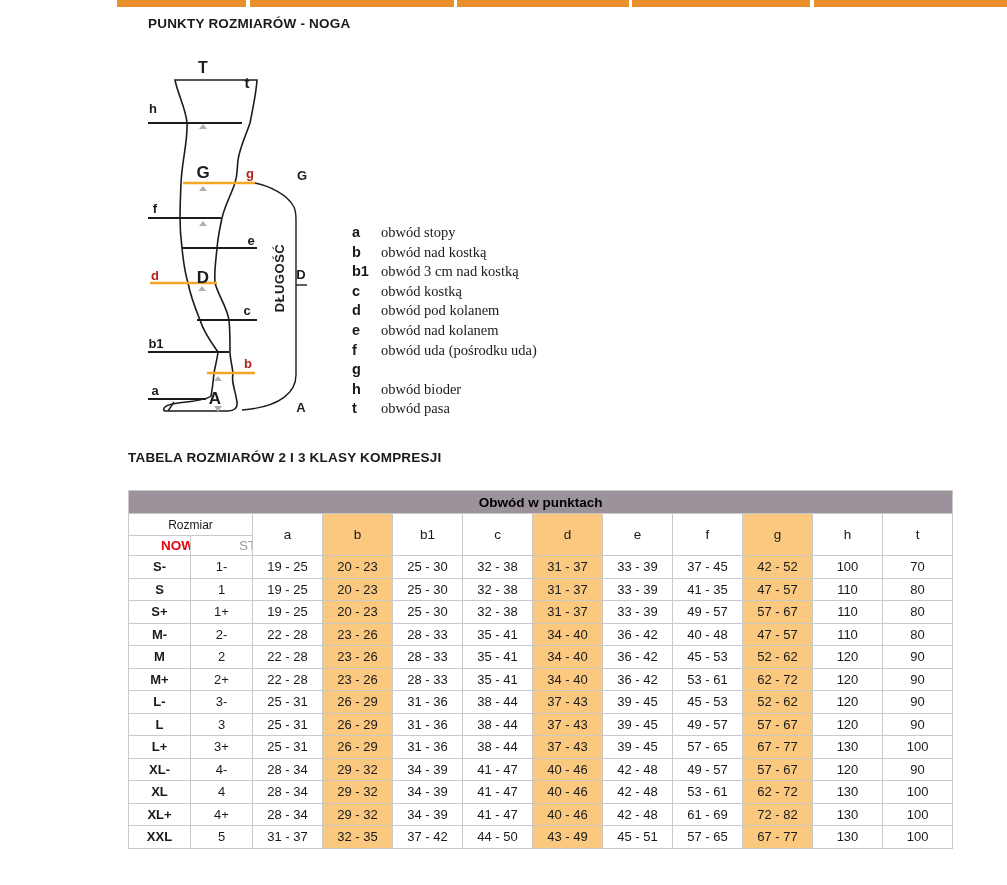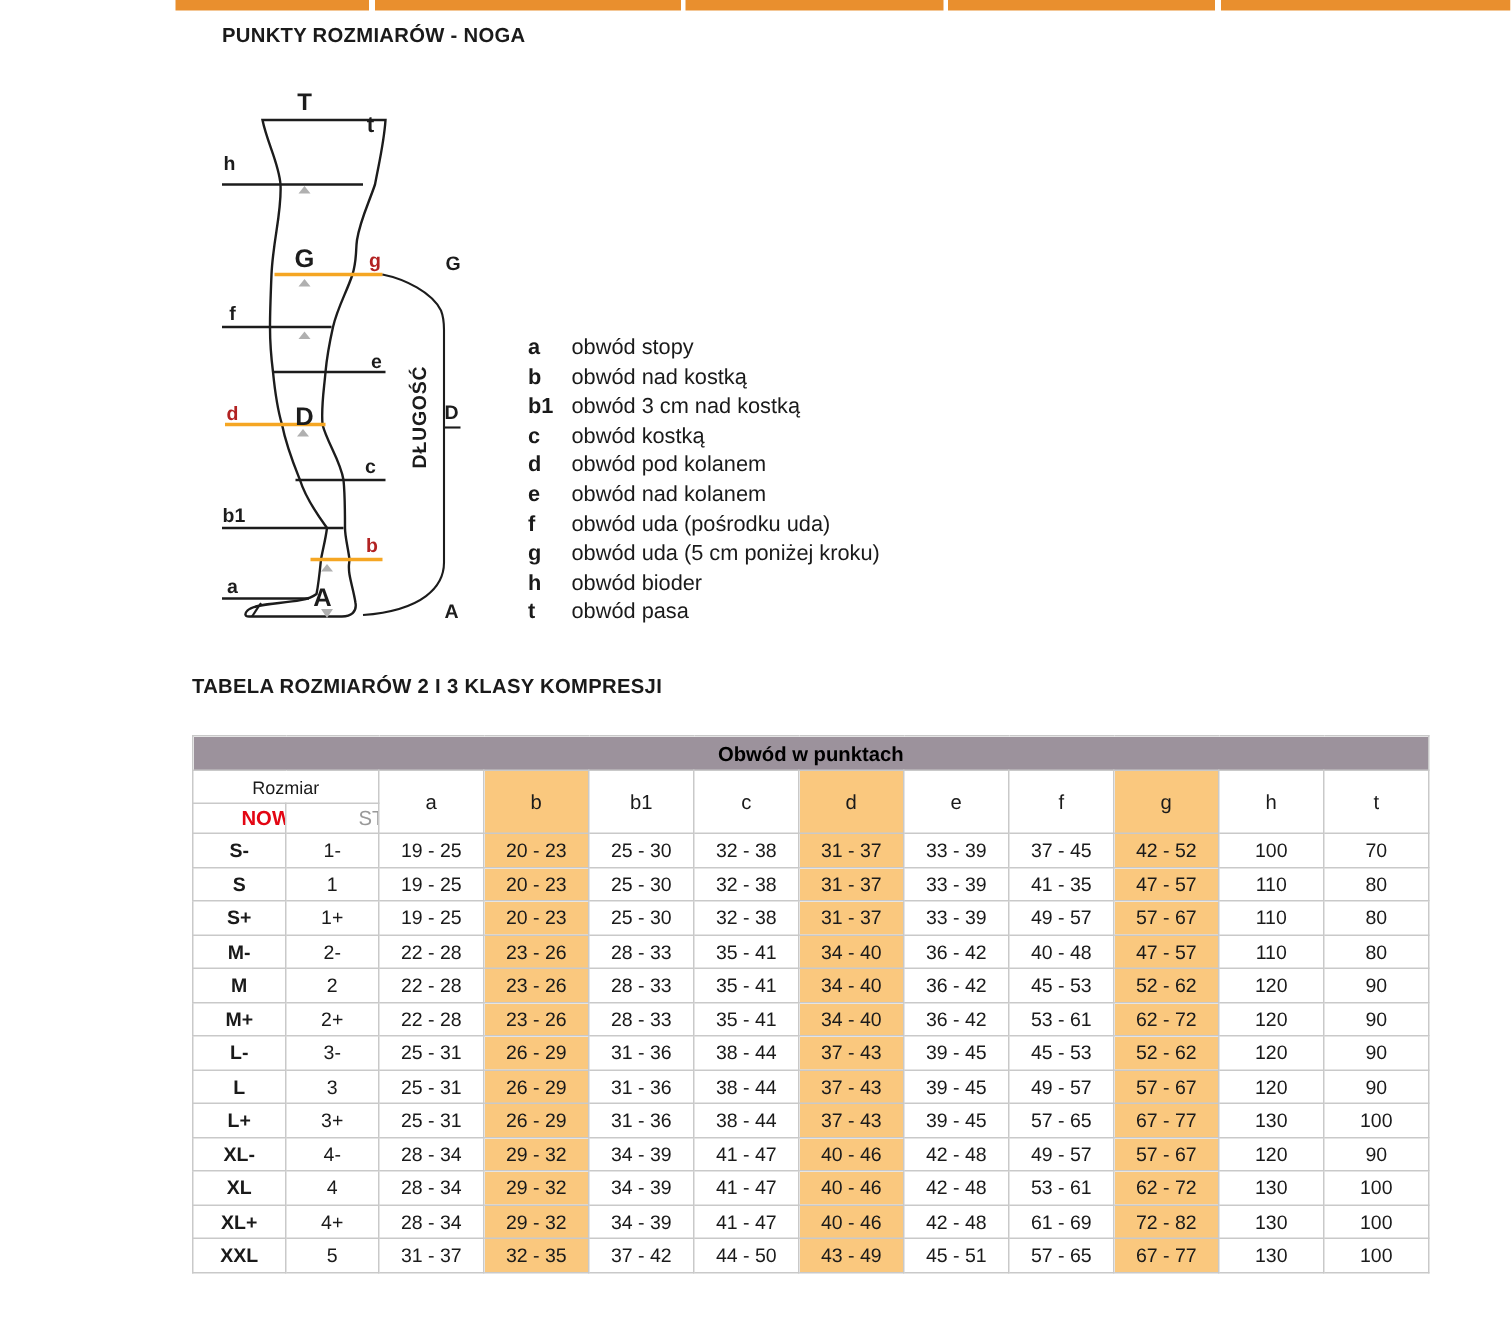--- a/index.html
+++ b/index.html
@@ -7,21 +7,21 @@
        font-family:"Liberation Sans","DejaVu Sans",sans-serif;color:#1a1a1a;}
   .tab-seg{position:absolute;top:0;height:7px;background:#E98F2E;}
   .page-title{position:absolute;left:128px;top:16px;font-size:13.5px;font-weight:bold;
               letter-spacing:.2px;padding-left:20px;}
   .table-title{position:absolute;left:128px;top:450px;font-size:13.5px;font-weight:bold;
               letter-spacing:.2px;}
   .diagram{position:absolute;left:130px;top:55px;}
   .legend{position:absolute;left:352px;top:223px;font-size:14.5px;}
   .legend-row{display:flex;height:19.6px;line-height:19.6px;}
   .legend-key{width:29px;font-weight:bold;flex:none;}
-  .legend-text{white-space:nowrap;}
+  .legend-text{white-space:nowrap;font-family:Liberation Serif, serif;}
   table.size-table{position:absolute;left:128px;top:490px;width:824px;
      border-collapse:collapse;table-layout:fixed;font-size:13px;}
   .size-table th,.size-table td{border:1px solid #C9C9C9;text-align:center;
      padding:0;font-weight:normal;overflow:hidden;white-space:nowrap;}
   .size-table .span-header{background:#9C929C;height:22px;font-weight:bold;
      font-size:13.5px;color:#000;margin-top:33px;}
   .size-table .rozmiar-cell{height:21px;font-size:12px;}
   .size-table .nowy-label{height:19px;color:#E30613;font-weight:bold;font-size:13.5px;padding-left:32px;}
   .size-table .stary-label{color:#999999;font-size:13.5px;padding-left:48px;}
   .size-table .col-letter{font-size:13.5px;}
@@ -134,21 +134,20 @@
     <div class="legend-row">
       <span class="legend-key">e</span>
       <span class="legend-text">obwód nad kolanem</span>
     </div>
     <div class="legend-row">
       <span class="legend-key">f</span>
       <span class="legend-text">obwód uda (pośrodku uda)</span>
     </div>
     <div class="legend-row">
       <span class="legend-key">g</span>
-      <span class="legend-text">obwód uda (5 cm poniżej kroku)</span>
     </div>
     <div class="legend-row">
       <span class="legend-key">h</span>
       <span class="legend-text">obwód bioder</span>
     </div>
     <div class="legend-row">
       <span class="legend-key">t</span>
       <span class="legend-text">obwód pasa</span>
     </div>
   </div>

